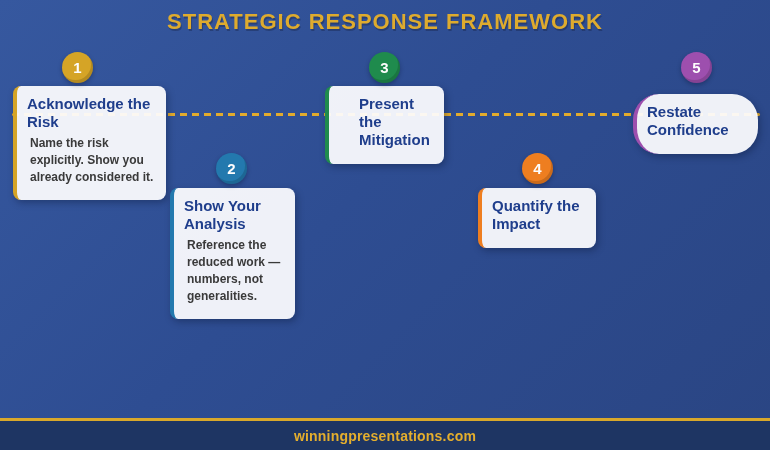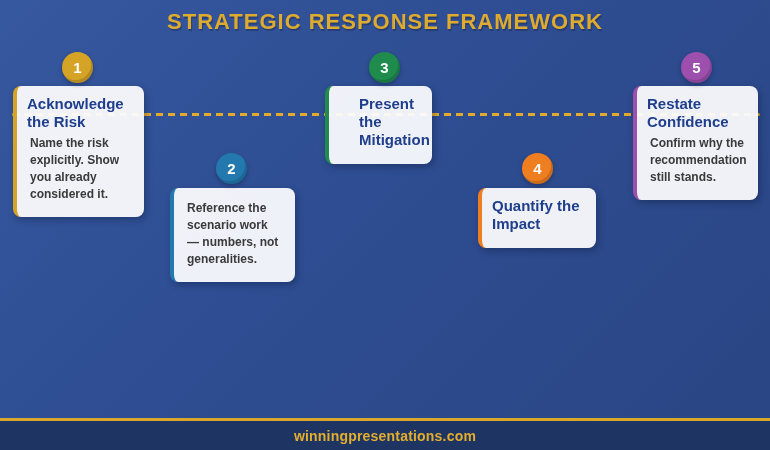--- a/index.html
+++ b/index.html
@@ -50,25 +50,25 @@
     font-weight:800;
     color:#1f3e8c;
   }
   .card p{
     margin:3px;
     font-size:12px;line-height:1.42;
     color:#3a3a3a;
     font-weight:600;
   }
   
-  .s1 .circle{left:62px;top:52px;}  .s1 .card{left:13px;top:86px;width:131px;}
+  .s1 .circle{left:62px;top:52px;}  .s1 .card{left:13px;top:86px;width:153px;}
   .s2 .circle{left:216px;top:153px;}.s2 .card{left:170px;top:188px;width:125px;}
-  .s3 .circle{left:369px;top:52px;} .s3 .card{left:325px;top:86px;width:107px;padding-left:30px;}
+  .s3 .circle{left:369px;top:52px;} .s3 .card{left:325px;top:86px;width:119px;padding-left:30px;}
   .s4 .circle{left:522px;top:153px;}.s4 .card{left:478px;top:188px;width:118px;}
-  .s5 .circle{left:681px;top:52px;} .s5 .card{left:633px;top:86px;width:125px;}
+  .s5 .circle{left:681px;top:52px;} .s5 .card{left:633px;top:94px;width:125px;border-radius:26px;}
   .footer-divider{
     position:absolute;left:0;right:0;bottom:29px;height:3px;
     background:#d9a82b;
   }
   .footer-bar{
     position:absolute;left:0;right:0;bottom:0;height:29px;
     background:#1e3563;
     display:flex;align-items:center;justify-content:center;
   }
   .footer-bar a{
@@ -91,21 +91,22 @@
     <div class="circle">1</div>
     <div class="card">
       <h3>Acknowledge the Risk</h3>
       <p>Name the risk explicitly. Show you already considered it.</p>
     </div>
   </div>
 
   <div class="s2" style="--accent: #2379ae;">
     <div class="circle">2</div>
     <div class="card">
-      <p>Reference the scenario work — numbers, not generalities.</p>
+      <h3>Show Your Analysis</h3>
+      <p>Reference the reduced work — numbers, not generalities.</p>
     </div>
   </div>
 
   <div class="s3" style="--accent: #1f8b4d;">
     <div class="circle">3</div>
     <div class="card">
       <h3>Present the Mitigation</h3>
     </div>
   </div>
 
@@ -113,21 +114,20 @@
     <div class="circle">4</div>
     <div class="card">
       <h3>Quantify the Impact</h3>
     </div>
   </div>
 
   <div class="s5" style="--accent: #9d4fae;">
     <div class="circle">5</div>
     <div class="card">
       <h3>Restate Confidence</h3>
-      <p>Confirm why the recommendation still stands.</p>
     </div>
   </div>
 
   <div class="footer-divider"></div>
   <div class="footer-bar">
     <a href="#">winningpresentations.com</a>
   </div>
 
 </div>
 

